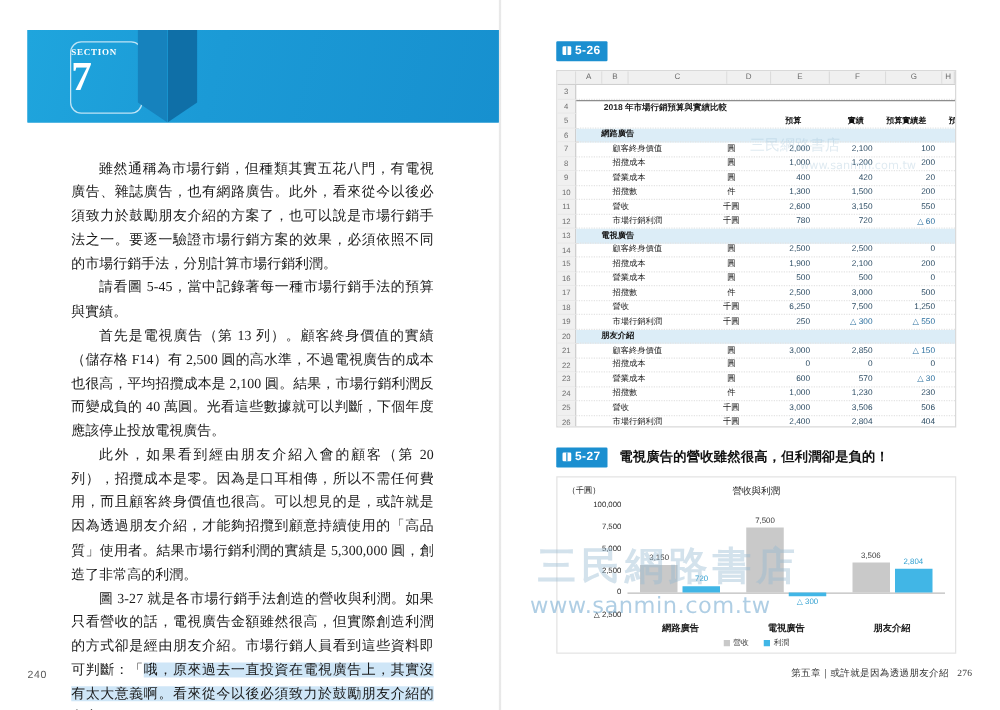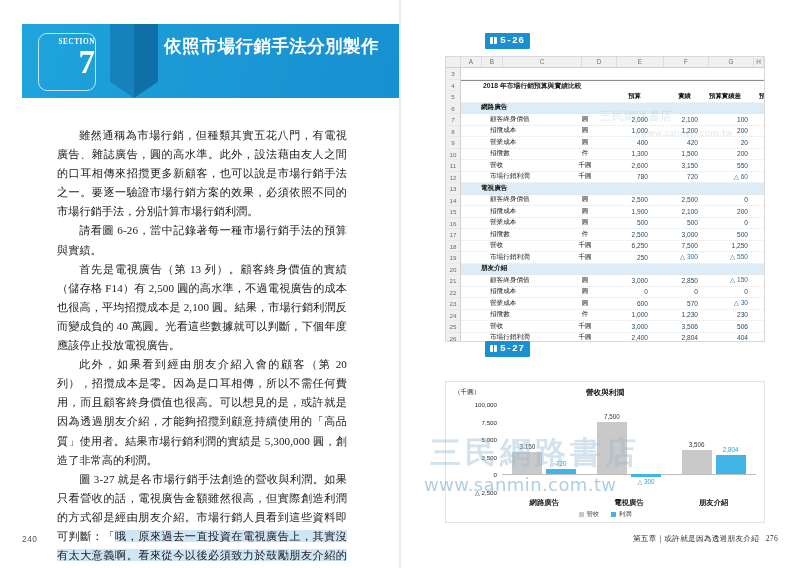--- a/index.html
+++ b/index.html
@@ -16,23 +16,23 @@
          background:linear-gradient(to right,#f2f2f2,#e2e2e2,#f2f2f2);}
 
   
   .left-page{position:absolute;left:0;top:0;width:399px;height:568px;}
 
   .section-banner{position:absolute;left:22px;top:24px;width:377px;height:74px;}
   .banner-bg{position:absolute;left:0;top:0;width:377px;height:74px;
              background:#1b9ad6;}
   .banner-grad{position:absolute;left:0;top:0;width:377px;height:74px;
              background:linear-gradient(105deg,#1fa5dd 0%,#1b9ad6 40%,#1790cf 100%);}
-  .sec-box{position:absolute;left:16px;top:9px;width:56px;height:56px;
+  .sec-box{position:absolute;left:34px;top:9px;width:56px;height:56px;
            border:1.4px solid #bfe4f6;border-radius:9px;
-           color:#ffffff;text-align:right;}
+           color:#ffffff;text-align:left;}
   .sec-word{font-family:"Liberation Serif",serif;font-size:7.2px;letter-spacing:.6px;
             margin-top:4px;font-weight:700;}
   .sec-num{font-family:"Liberation Serif",serif;font-size:33px;line-height:30px;
            font-weight:700;margin-top:1px;}
   .ribbon-fold{position:absolute;left:88px;top:0;width:48px;height:74px;}
   .ribbon-fold:before{content:"";position:absolute;left:0;top:0;width:24px;height:74px;
            background:#1682bd;
            clip-path:polygon(0 0,100% 0,100% 100%,0 78%);}
   .ribbon-fold:after{content:"";position:absolute;left:24px;top:0;width:24px;height:74px;
            background:#0f6fa7;
@@ -48,21 +48,21 @@
   .hl{background:#cfe6f7;}
   .pg-left{position:absolute;left:22px;top:534px;font-size:8.4px;color:#555;
       font-family:"Liberation Sans",sans-serif;letter-spacing:.5px;}
 
   
   .right-page{position:absolute;left:401px;top:0;width:399px;height:568px;}
 
   .fig-head{position:absolute;display:flex;align-items:center;gap:9px;}
   .fig-tag{background:#1b8fd0;color:#fff;font-size:9.6px;font-weight:700;
            padding:2.2px 6px 3px 5px;border-radius:1px;letter-spacing:.3px;
-           font-family:Liberation Mono, monospace;display:flex;align-items:center;gap:3px;margin-left:40px;}
+           font-family:Liberation Sans, sans-serif;display:flex;align-items:center;gap:3px;}
   .fig-tag .bk{display:inline-block;width:7px;height:7px;background:#fff;
            position:relative;border-radius:1px;}
   .fig-tag .bk:after{content:"";position:absolute;left:3px;top:0;width:1px;height:7px;background:#1b8fd0;}
   .fig-cap{font-size:10.6px;font-weight:700;color:#111;letter-spacing:.2px;
            font-family:"Liberation Serif","DejaVu Serif",serif;}
 
   
   .sheet{position:absolute;left:44px;top:56px;width:318px;height:284px;
          background:#fff;border:1px solid #d9d9d9;overflow:hidden;
          font-family:"Liberation Sans","DejaVu Sans",sans-serif;}
@@ -90,21 +90,21 @@
   .topline .xcells{border-top:1px solid #8d8d8d;border-bottom:none;}
   .botline .xcells{border-bottom:1px solid #8d8d8d;}
   .indent{padding-left:9px !important;}
   .neg{color:#2b6f9e;}
 
   
   .chart-box{position:absolute;left:44px;top:381px;width:318px;height:140px;
       border:1px solid #e4e4e4;background:#fff;overflow:hidden;
       font-family:"Liberation Sans","DejaVu Sans",sans-serif;}
   .ch-title{position:absolute;left:0;right:0;top:6px;text-align:center;
-      font-size:7.6px;font-weight:700;color:#1a1a1a;}
+      font-size:7.6px;font-weight:400;color:#1a1a1a;}
   .ch-unit{position:absolute;left:8px;top:6px;font-size:6.6px;color:#2a2a2a;}
   .plot{position:absolute;left:56px;top:22px;right:8px;bottom:30px;}
   .ytick{position:absolute;right:100%;margin-right:5px;font-size:6.2px;color:#2a2a2a;
       white-space:nowrap;transform:translateY(-50%);text-align:right;}
   .bar{position:absolute;bottom:0;}
   .bar-rev{background:#c9c9c9;}
   .bar-pro{background:#41b6e6;}
   .blabel{position:absolute;font-size:6.3px;white-space:nowrap;transform:translateX(-50%);}
   .blabel.rev{color:#3a3a3a;}
   .blabel.pro{color:#2f9fd0;}
@@ -137,27 +137,26 @@
 
     <div class="section-banner">
       <div class="banner-bg"></div>
       <div class="banner-grad"></div>
       <div class="sec-box">
         <div class="sec-word">SECTION</div>
         <div class="sec-num">7</div>
       </div>
       <div class="ribbon-fold"></div>
       <div class="banner-title">
-        <div>依照市場行銷手法分別製作</div>
       </div>
     </div>
 
     <div class="body-col">
-      <p>雖然通稱為市場行銷，但種類其實五花八門，有電視廣告、雜誌廣告，圓的高水準。此外，設法藉由友人之間的口耳相傳來招攬更多新顧客，也可以說是市場行銷手法之一。要逐一驗證市場行銷方案的效果，必須依照不同的市場行銷手法，分別計算市場行銷利潤。</p>
-      <p>請看圖 6-26，當中記錄著每一種市場行銷手法的預算與實績。</p>
+      <p>雖然通稱為市場行銷，但種類其實五花八門，有電視廣告、雜誌廣告，也有網路廣告。此外，看來從今以後必須致力於鼓勵朋友介紹的方案了，也可以說是市場行銷手法之一。要逐一驗證市場行銷方案的效果，必須依照不同的市場行銷手法，分別計算市場行銷利潤。</p>
+      <p>請看圖 5-45，當中記錄著每一種市場行銷手法的預算與實績。</p>
       <p>首先是電視廣告（第 13 列）。顧客終身價值的實績（儲存格 F14）有 2,500 圓的高水準，不過電視廣告的成本也很高，平均招攬成本是 2,100 圓。結果，市場行銷利潤反而變成負的 40 萬圓。光看這些數據就可以判斷，下個年度應該停止投放電視廣告。</p>
       <p>此外，如果看到經由朋友介紹入會的顧客（第 20 列），招攬成本是零。因為是口耳相傳，所以不需任何費用，而且顧客終身價值也很高。可以想見的是，或許就是因為透過朋友介紹，才能夠招攬到顧意持續使用的「高品質」使用者。結果市場行銷利潤的實績是 5,300,000 圓，創造了非常高的利潤。</p>
       <p><span>圖 3-27 就是各市場行銷手法創造的營收與利潤。如果只看營收的話，電視廣告金額雖然很高，但實際創造利潤的方式卻是經由朋友介紹。市場行銷人員看到這些資料即可判斷：「</span><span class="hl">哦，原來過去一直投資在電視廣告上，其實沒有太大意義啊。看來從今以後必須致力於鼓勵朋友介紹的方案了。</span></p>
     </div>
 
     <div class="pg-left">240</div>
   </div>
 
   <div class="right-page">
 
@@ -458,25 +457,26 @@
               <div class="c-d">千圓</div>
               <div class="c-e">2,400</div>
               <div class="c-f">2,804</div>
               <div class="c-g">404</div>
               <div class="c-h">117%</div>
             </div>
           </div>
         </div>
     </div>
 
-    <div class="fig-head" style="left:44px;top:341px;">
+    <div class="fig-head" style="left:44px;top:358px;">
       <span class="fig-tag">
           <span class="bk"></span>
           <span>5-27</span>
         </span>
+      <span class="fig-cap">電視廣告的營收雖然很高，但利潤卻是負的！</span>
     </div>
 
     <div class="chart-box">
       <div class="ch-unit">（千圓）</div>
       <div class="ch-title">營收與利潤</div>
       <div class="plot" id="plot">
           <div class="ytick" style="top: 0px;">100,000</div>
           <div class="ytick" style="top: 17.6px;">7,500</div>
           <div class="ytick" style="top: 35.2px;">5,000</div>
           <div class="ytick" style="top: 52.8px;">2,500</div>

